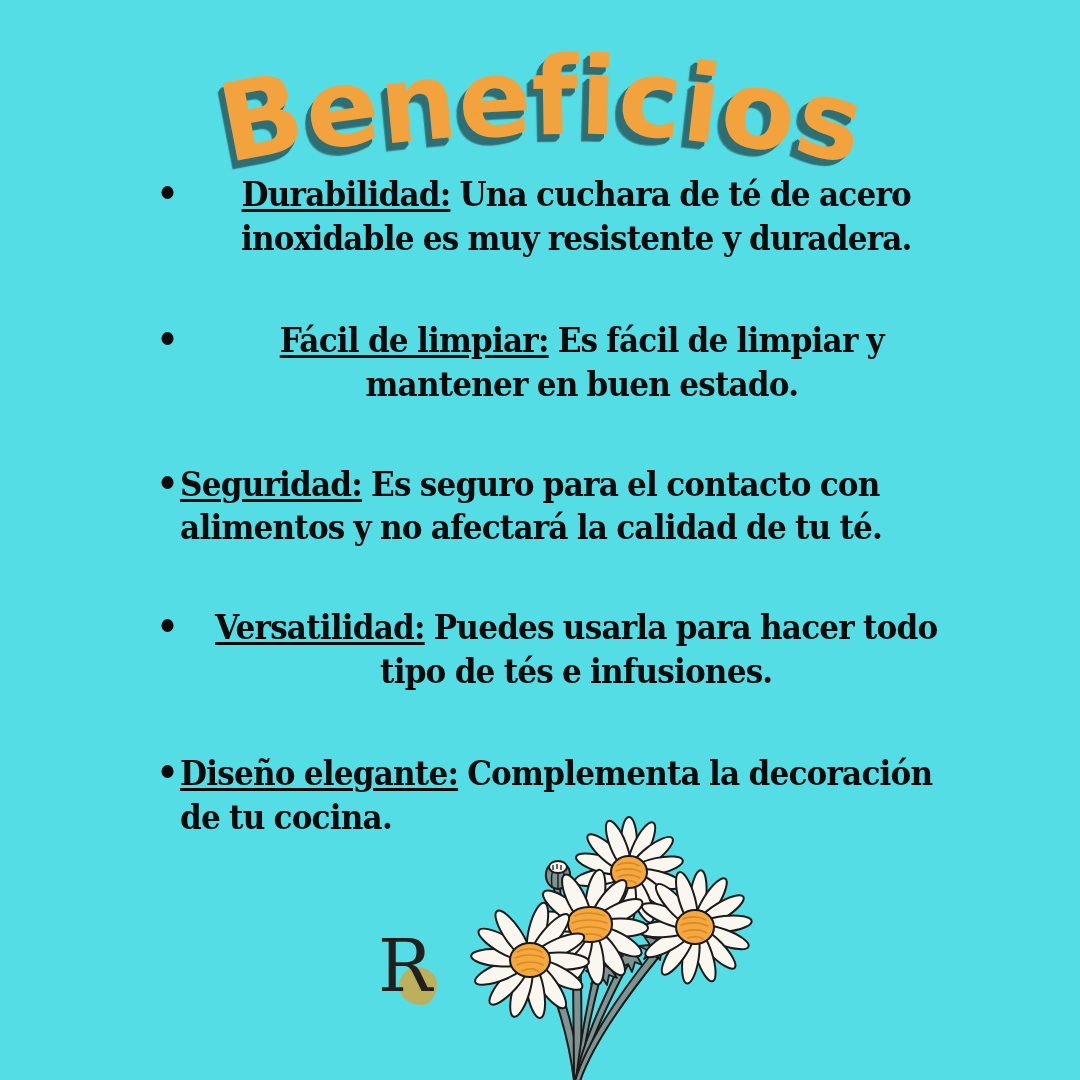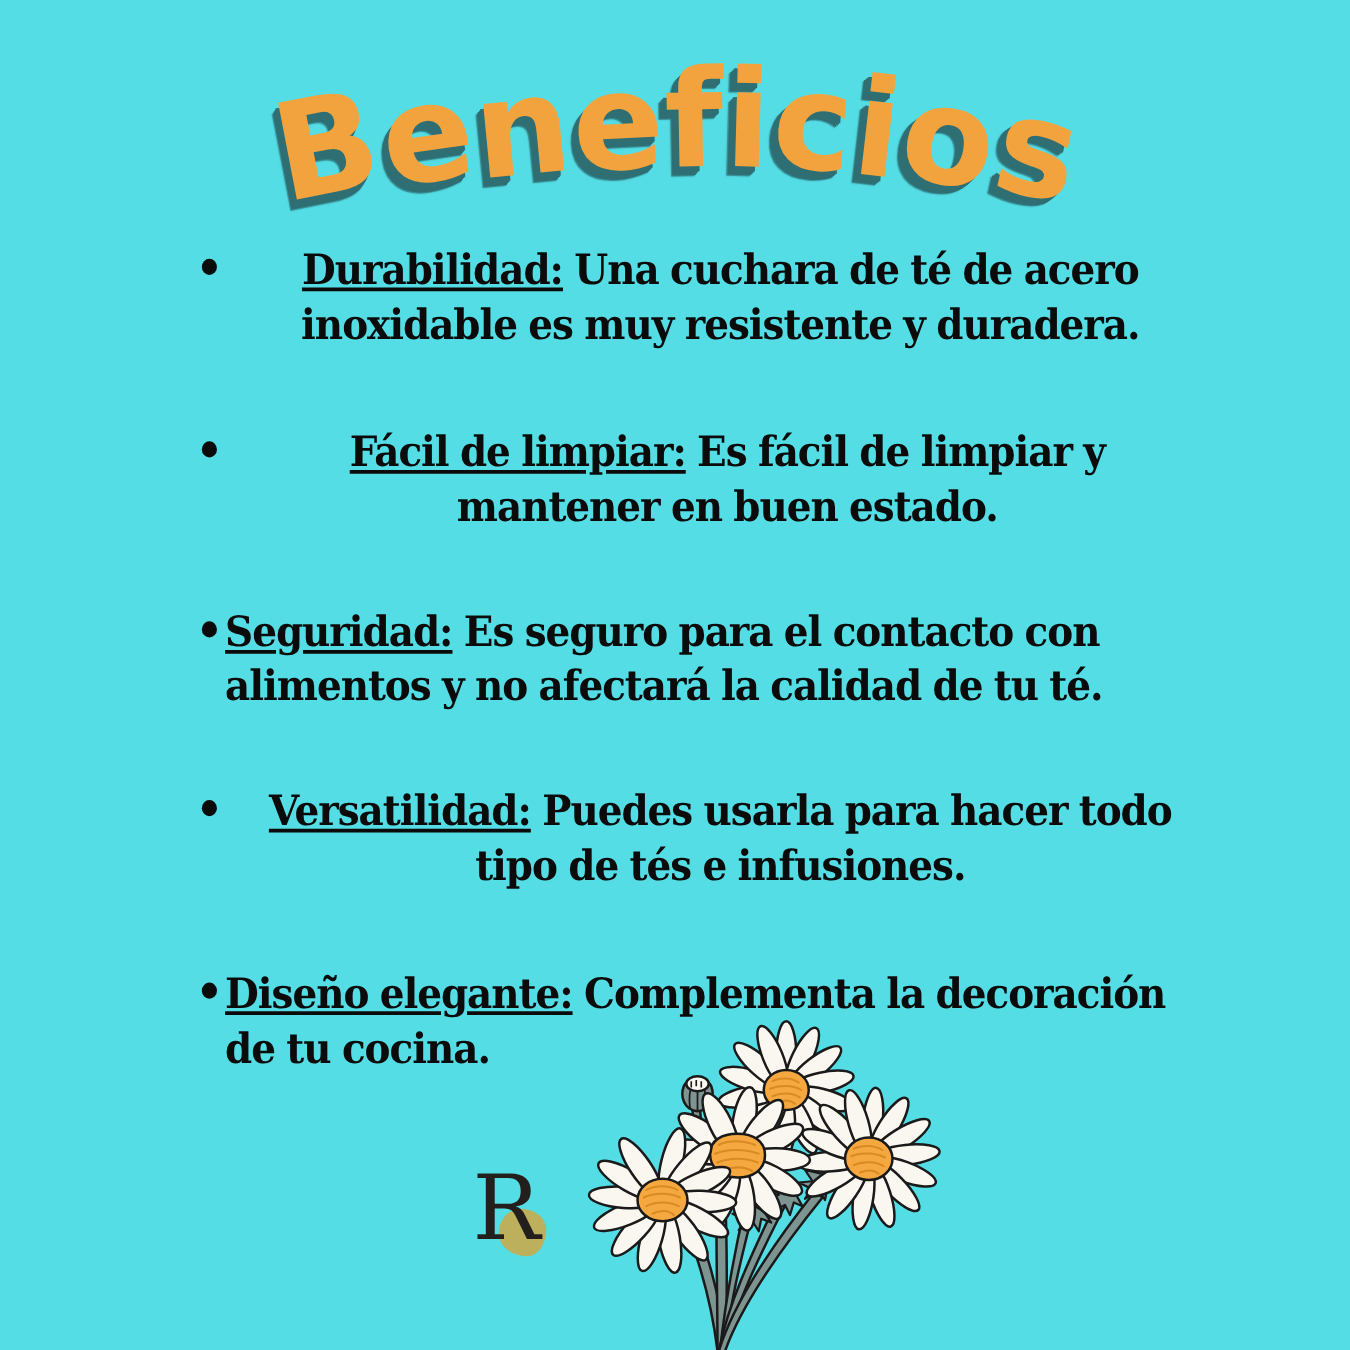--- a/index.html
+++ b/index.html
@@ -62,21 +62,21 @@
   #title-arc .ch:nth-child(5){ transform: translateY(-2px) rotate(-1deg); }
   #title-arc .ch:nth-child(6){ transform: translateY(-2px) rotate(1.5deg); }
   #title-arc .ch:nth-child(7){ transform: translateY(0px)  rotate(4deg); }
   #title-arc .ch:nth-child(8){ transform: translateY(5px)  rotate(6.5deg); }
   #title-arc .ch:nth-child(9){ transform: translateY(11px) rotate(9deg); }
   #title-arc .ch:nth-child(10){transform: translateY(20px) rotate(12deg); }
 
   
   #benefits-list {
     position: absolute;
-    top: 194px;
+    top: 173px;
     left: 120px;
     width: 866px;
   }
   .benefit-item {
     position: relative;
     margin-bottom: 58px;
     padding-left: 44px;
     text-align: center;
     font-family: "DejaVu Serif", "Liberation Serif", serif;
     font-weight: bold;

